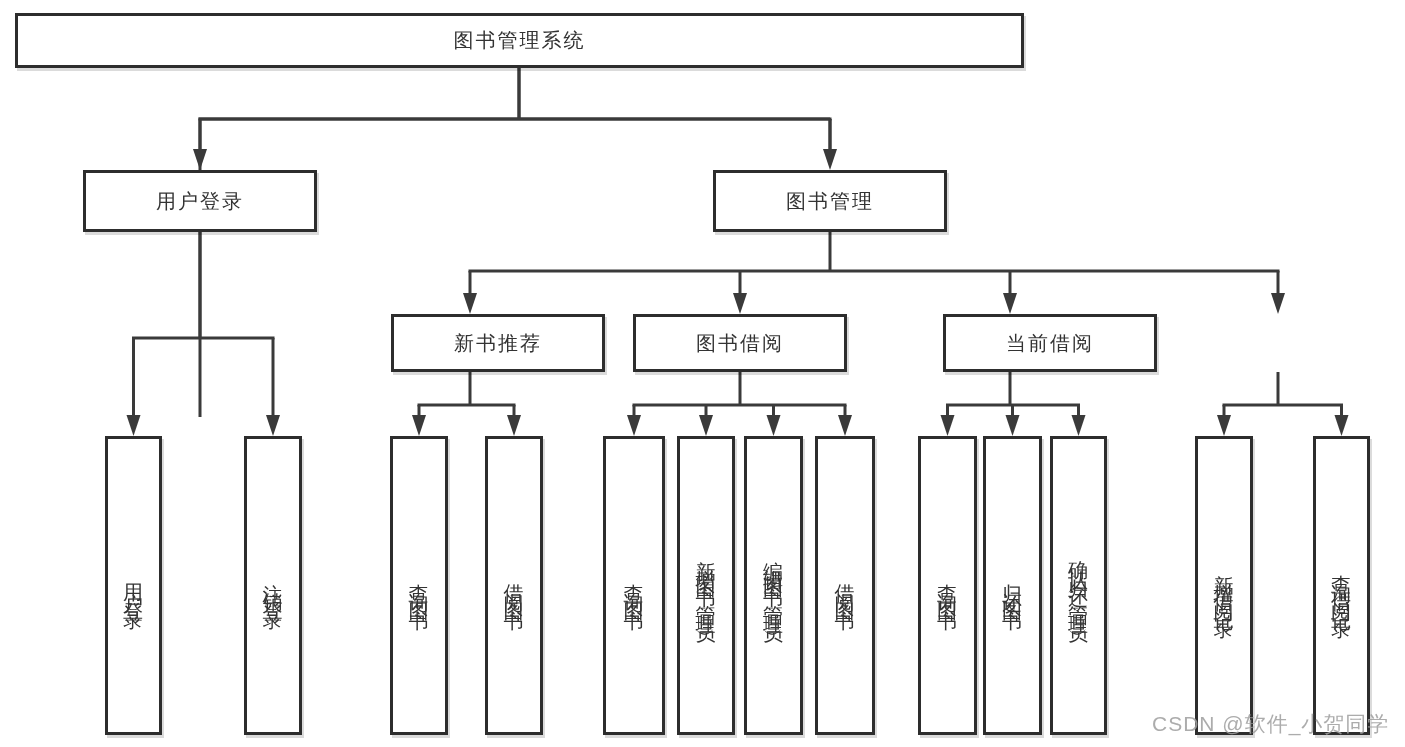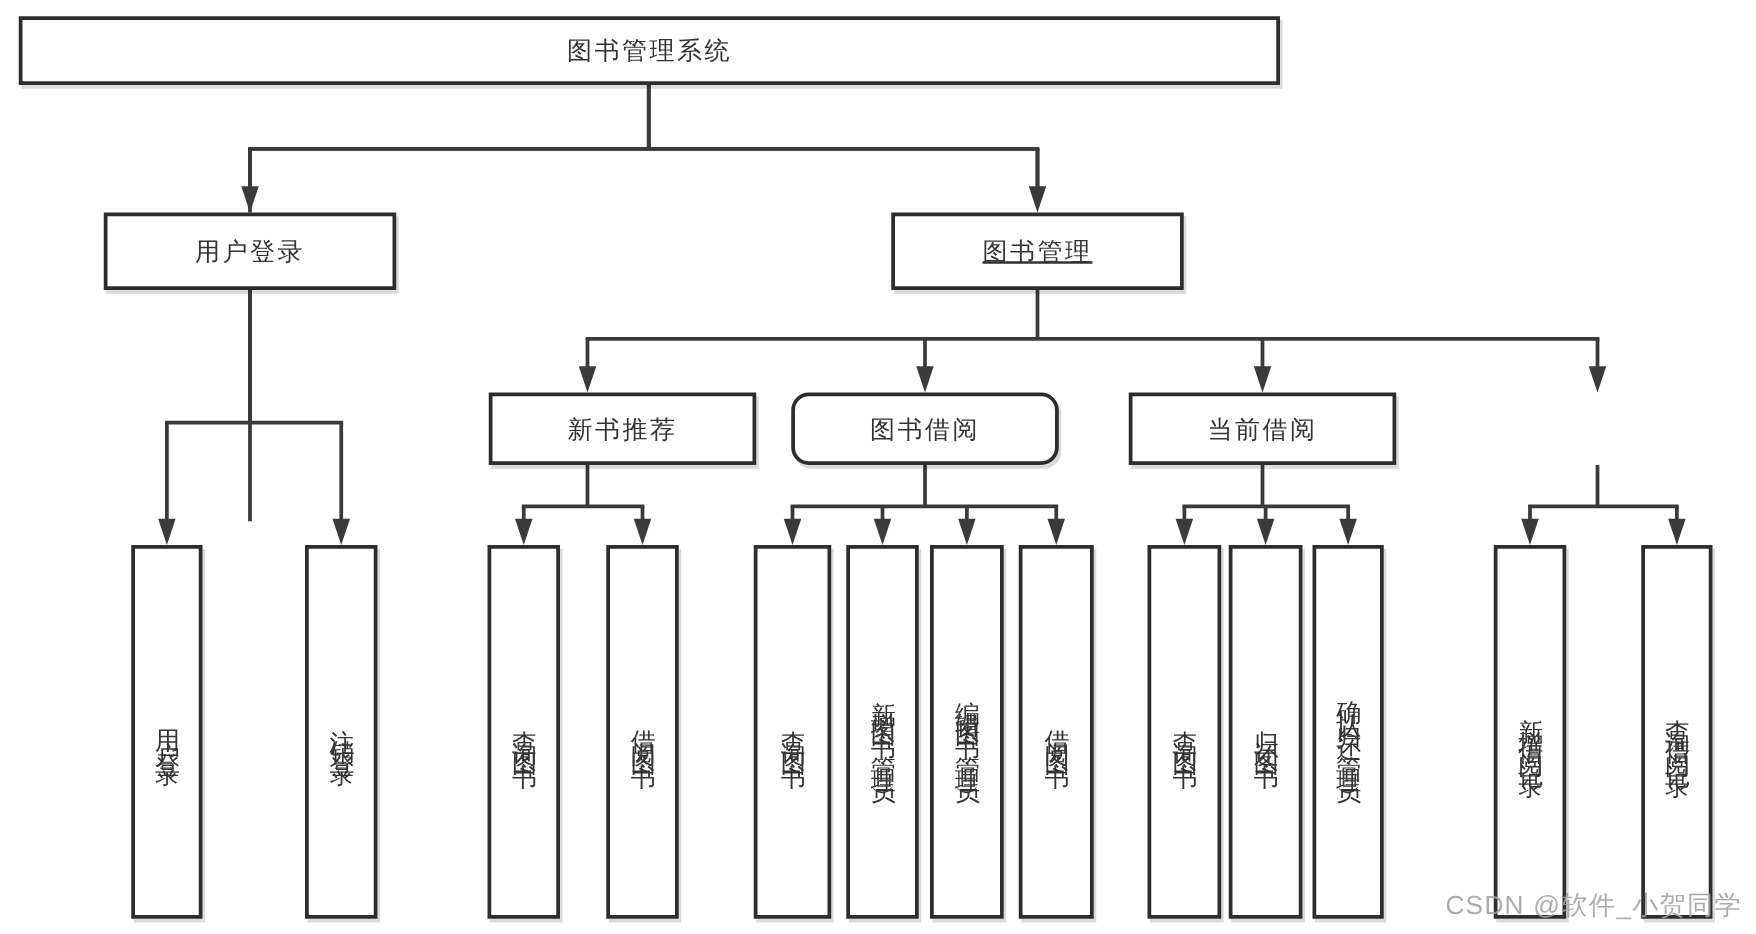--- a/index.html
+++ b/index.html
@@ -9,40 +9,40 @@
   }
   .wires{position:absolute;left:0;top:0;width:1405px;height:747px;}
   .node{
     position:absolute;box-sizing:border-box;background:#ffffff;
     border:3px solid #2d2d2d;display:flex;align-items:center;justify-content:center;
     box-shadow:2px 3px 0 rgba(0,0,0,0.14);
     font-size:20px;letter-spacing:2px;color:#333333;white-space:nowrap;
   }
   .root{left:15px;top:13px;width:1009px;height:55px;font-size:20px;}
   .l2{top:170px;width:234px;height:62px;}
-  .l2.user{left:83px;} .l2.book{left:713px;text-decoration:underline;}
+  .l2.user{left:83px;} .l2.book{left:713px;}
   .l3{top:314px;width:214px;height:58px;}
-  .l3.s0{left:363px;margin-left:28px;} .l3.s1{left:633px;border-radius:14px;} .l3.s2{left:903px;} .l3.s3{left:1171px;}
+  .l3.s0{left:363px;margin-left:28px;} .l3.s1{left:633px;} .l3.s2{left:943px;} .l3.s3{left:1171px;}
   .leaf{
     top:436px;height:299px;
     writing-mode:vertical-rl;text-orientation:mixed;
     font-size:20px;letter-spacing:9px;line-height:1.0;
     white-space:normal;
   }
   .lf1{left:105px;width:57px;}  .lf2{left:244px;width:58px;}
   .lf3{left:390px;width:58px;}  .lf4{left:485px;width:58px;}
   .lf5{left:603px;width:62px;}  .lf6{left:677px;width:58px;}
   .lf7{left:744px;width:59px;}  .lf8{left:815px;width:60px;}
   .lf9{left:918px;width:59px;}  .lf10{left:983px;width:59px;}
   .lf11{left:1050px;width:57px;}.lf12{left:1195px;width:58px;}
   .lf13{left:1313px;width:57px;}
   .watermark{
     position:absolute;left:1152px;top:710px;width:246px;
     font-size:21px;color:rgba(160,160,160,0.88);letter-spacing:1px;
-    text-align:center;z-index:5;white-space:nowrap;
+    text-align:left;z-index:5;white-space:nowrap;
   }
 </style>
 </head>
 <body>
 
 <div class="canvas">
 
   <svg class="wires" viewBox="0 0 1405 747" xmlns="http://www.w3.org/2000/svg">
     <g stroke="#3a3a3a" stroke-width="3" fill="none">
 

